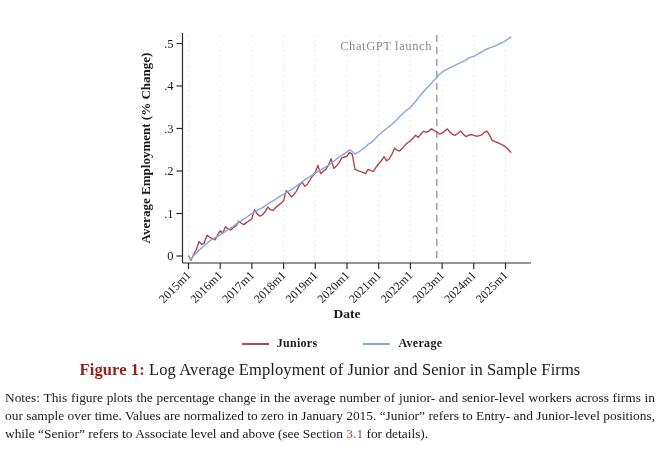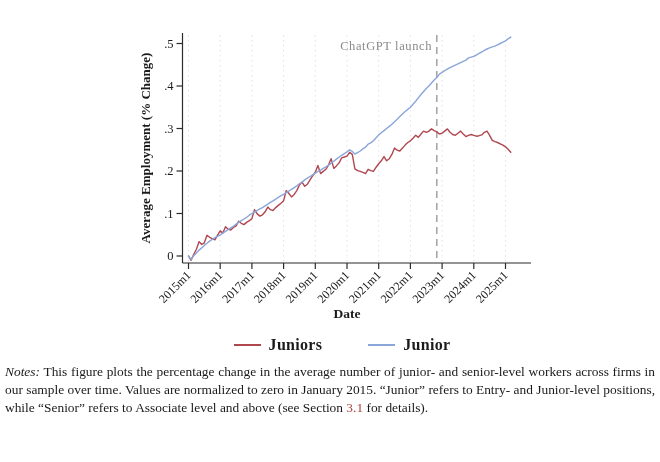--- a/index.html
+++ b/index.html
@@ -8,31 +8,31 @@
     font-family:"Liberation Serif","DejaVu Serif",serif;color:#1a1a1a;
   }
   .fig-wrap{width:660px;}
   svg text{font-family:"Liberation Serif","DejaVu Serif",serif;}
   .legend{
     width:660px;display:flex;justify-content:center;align-items:center;
     gap:46px;margin-top:6px;transform:translateX(12px);
   }
   .legend-item{display:flex;align-items:center;}
   .legend-swatch{display:inline-block;width:27px;height:2px;margin-right:8px;}
-  .legend-label{font-size:16px;font-weight:700;letter-spacing:0.3px;}
+  .legend-label{font-size:12px;font-weight:700;letter-spacing:0.3px;}
   .caption{
     width:660px;text-align:center;margin-top:9px;font-size:16.5px;
     letter-spacing:0.1px;
   }
   .cap-label{font-weight:700;}
   .notes{
     margin:9px 5px 0 5px;font-size:13.4px;line-height:1.34;
     text-align:justify;
   }
-  .notes .notes-label{font-style:italic;}
+  .notes .notes-label{}
   .notes a{text-decoration:none;cursor:pointer;font-family:Liberation Serif, serif;}
 </style>
 </head>
 <body>
 
 <div class="fig-wrap">
 
   <svg id="fig-svg" width="660" height="326" viewBox="0 0 660 326">
 
     <g id="chart-gen">
@@ -95,22 +95,25 @@
     <text id="anno-text" x="432" y="50" text-anchor="end" font-size="12.5" letter-spacing="0.6" fill="#8a8a8a">ChatGPT launch</text>
   </svg>
 
   <div class="legend">
     <div class="legend-item">
       <span class="legend-swatch" id="sw-juniors" style="background: rgb(176, 71, 79);"></span>
       <span class="legend-label">Juniors</span>
     </div>
     <div class="legend-item">
       <span class="legend-swatch" id="sw-seniors" style="background: rgb(138, 166, 219);"></span>
-      <span class="legend-label">Junior</span>
+      <span class="legend-label">Average</span>
     </div>
   </div>
 
+  <div class="caption">
+    <span class="cap-label" id="cap-label" style="color: rgb(155, 28, 28);">Figure 1:</span><span> Log Average Employment of Junior and Senior in Sample Firms</span>
+  </div>
 
   <p class="notes">
     <span class="notes-label">Notes:</span><span> This figure plots the percentage change in the average number of junior- and senior-level workers across firms in our sample over time. Values are normalized to zero in January 2015. “Junior” refers to Entry- and Junior-level positions, while “Senior” refers to Associate level and above (see Section </span><a id="sec-link" style="color: rgb(176, 65, 60);">3.1</a><span> for details).</span>
   </p>
 
 </div>
 
 </body></html>

